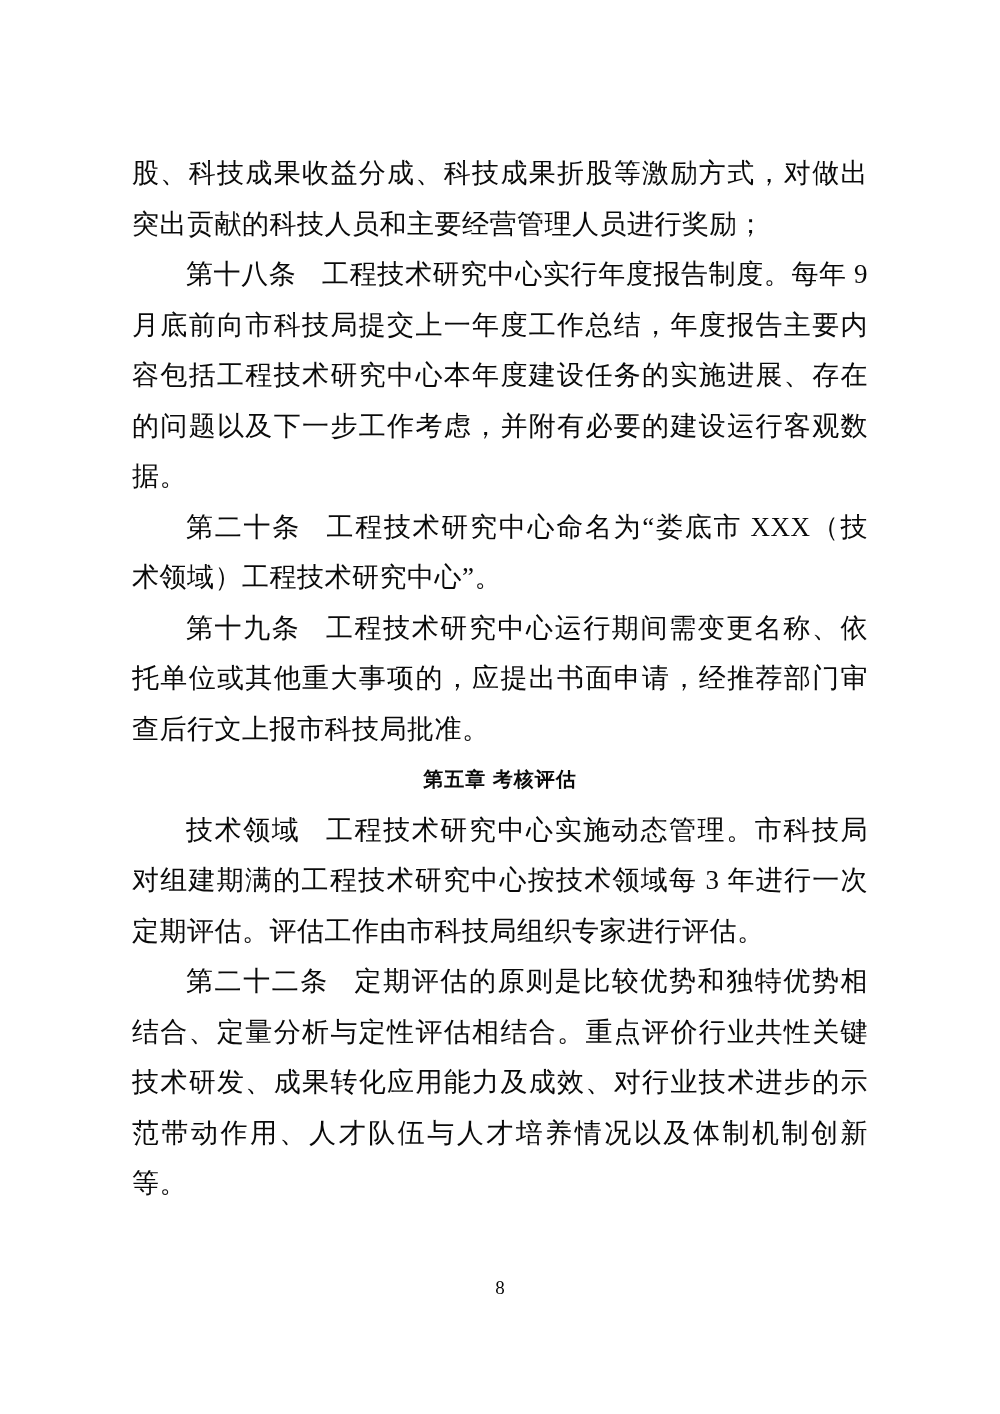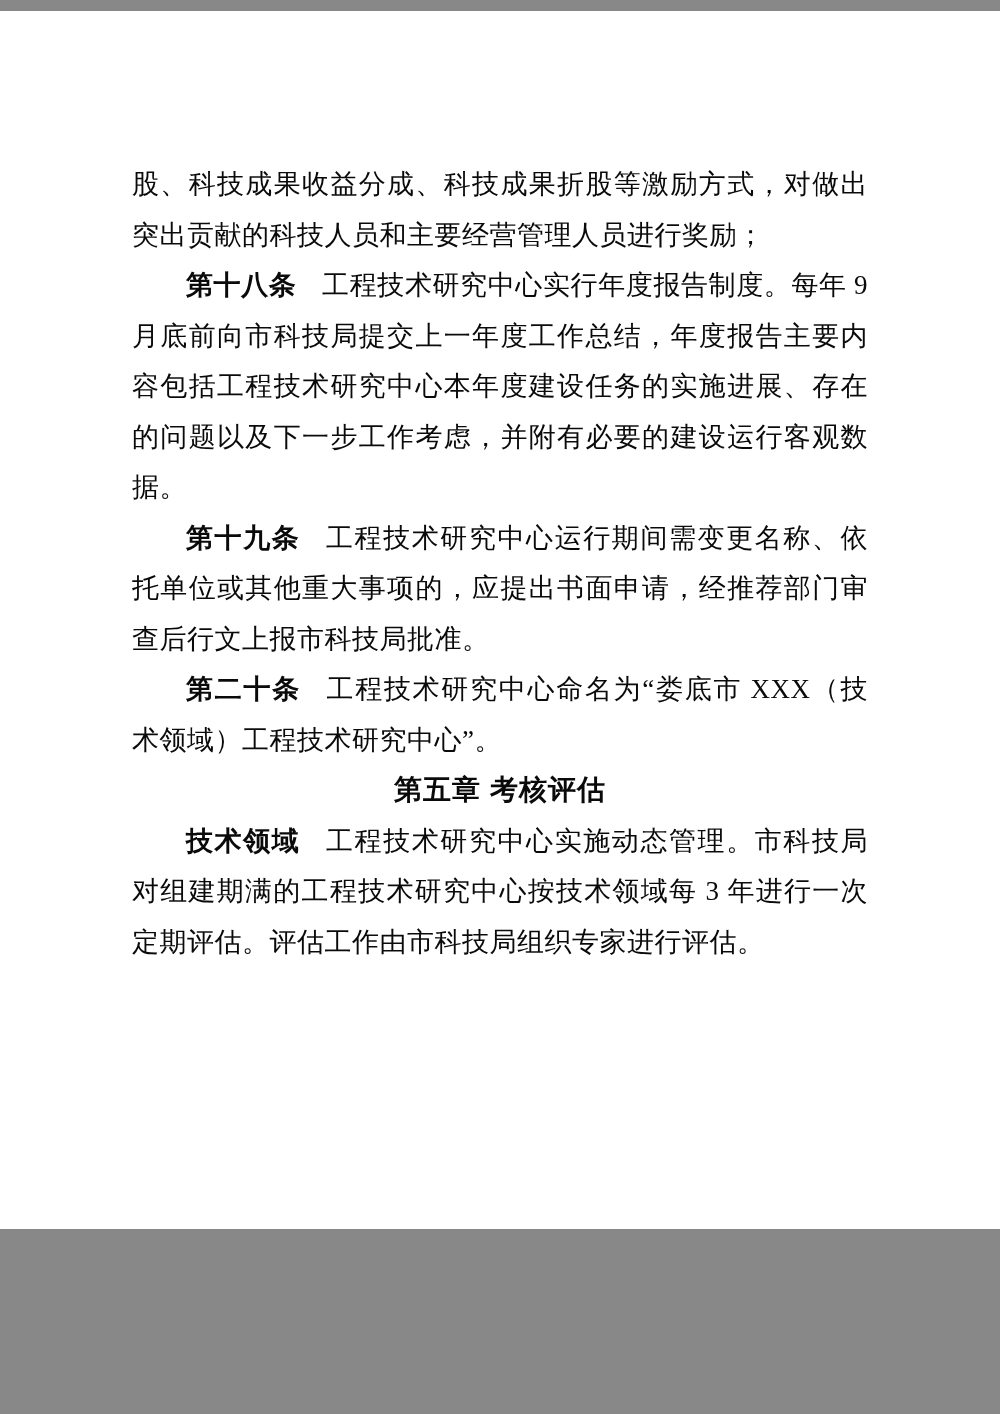--- a/index.html
+++ b/index.html
@@ -3,22 +3,22 @@
 <meta charset="utf-8">
 <style>
   html, body {
     margin: 0;
     padding: 0;
     background: #888;
   }
   .page {
     position: relative;
     width: 1000px;
-    height: 1218px;
-    margin: 11px auto;
+    height: 1414px;
+    margin: 0 auto;
     background: #ffffff;
     overflow: hidden;
     color: #0a0a0a;
     font-family: "Liberation Serif", "DejaVu Serif", serif;
   }
   .content {
     position: absolute;
     left: 132px;
     top: 148px;
     width: 736px;
@@ -28,28 +28,28 @@
     font-size: 27px;
     line-height: 50.5px;
     text-align: justify;
     text-justify: inter-character;
     letter-spacing: 0.5px;
   }
   .para.indent {
     text-indent: 2em;
   }
   .lead {
-    font-weight: 700;
+    font-weight: 400;
   }
   .lead:not(:empty) {
     margin-right: 0.95em;
   }
   .chapter-heading {
     margin: 0;
-    font-size: 28px;
+    font-size: 20px;
     line-height: 50.5px;
     text-align: center;
     font-weight: 700;
     font-family: "Liberation Sans", "DejaVu Sans", sans-serif;
     letter-spacing: 1px;
   }
   .page-footer {
     position: absolute;
     left: 0;
     top: 1276px;
@@ -64,27 +64,28 @@
 <body>
 
 <div class="page">
   <main class="content">
 
     <p class="para"><span>股、科技成果收益分成、科技成果折股等激励方式，对做出突出贡献的科技人员和主要经营管理人员进行奖励；</span></p>
 
 
     <p class="para indent"><span class="lead">第十八条</span><span>工程技术研究中心实行年度报告制度。每年 9 月底前向市科技局提交上一年度工作总结，年度报告主要内容包括工程技术研究中心本年度建设任务的实施进展、存在的问题以及下一步工作考虑，并附有必要的建设运行客观数据。</span></p>
 
+    <p class="para indent"><span class="lead">第二十条</span><span>工程技术研究中心命名为“娄底市 XXX（技术领域）工程技术研究中心”。</span></p>
+
     <p class="para indent"><span class="lead">第十九条</span><span>工程技术研究中心运行期间需变更名称、依托单位或其他重大事项的，应提出书面申请，经推荐部门审查后行文上报市科技局批准。</span></p>
-
-    <p class="para indent"><span class="lead">第二十条</span><span>工程技术研究中心命名为“娄底市 XXX（技术领域）工程技术研究中心”。</span></p>
 
     <h2 class="chapter-heading">第五章 考核评估</h2>
 
     <p class="para indent"><span class="lead">技术领域</span><span>工程技术研究中心实施动态管理。市科技局对组建期满的工程技术研究中心按技术领域每 3 年进行一次定期评估。评估工作由市科技局组织专家进行评估。</span></p>
 
+    <p class="para indent"><span class="lead">第二十二条</span><span>定期评估的原则是比较优势和独特优势相结合、定量分析与定性评估相结合。重点评价行业共性关键技术研发、成果转化应用能力及成效、对行业技术进步的示范带动作用、人才队伍与人才培养情况以及体制机制创新等。</span></p>
 
   </main>
 
   <footer class="page-footer">
     <span>8</span>
   </footer>
 </div>
 
 </body></html>

